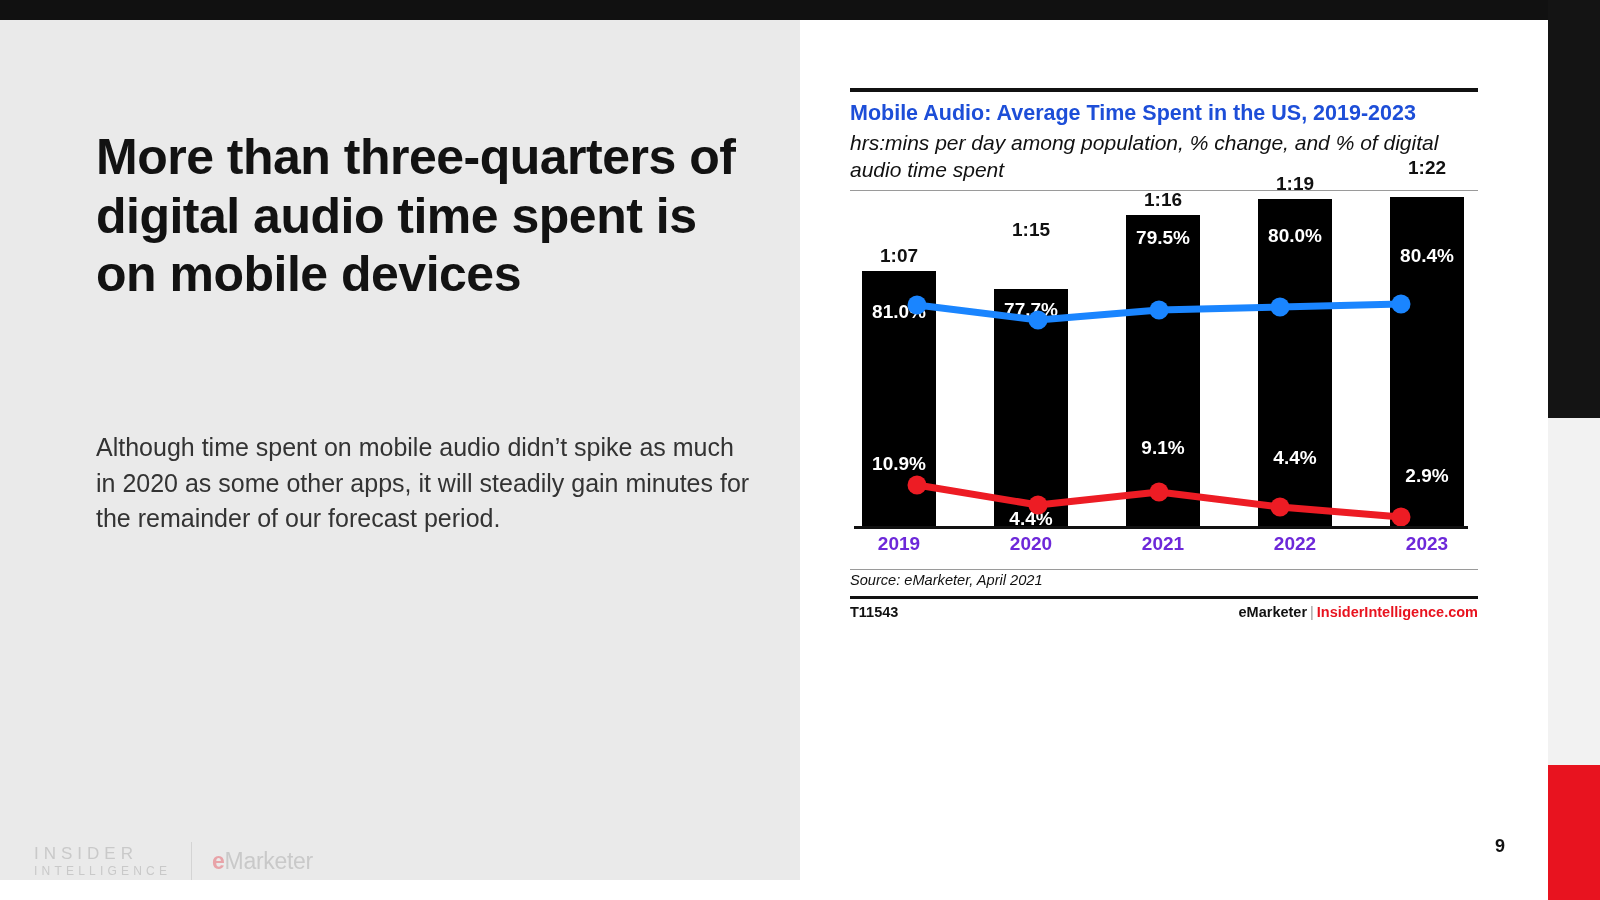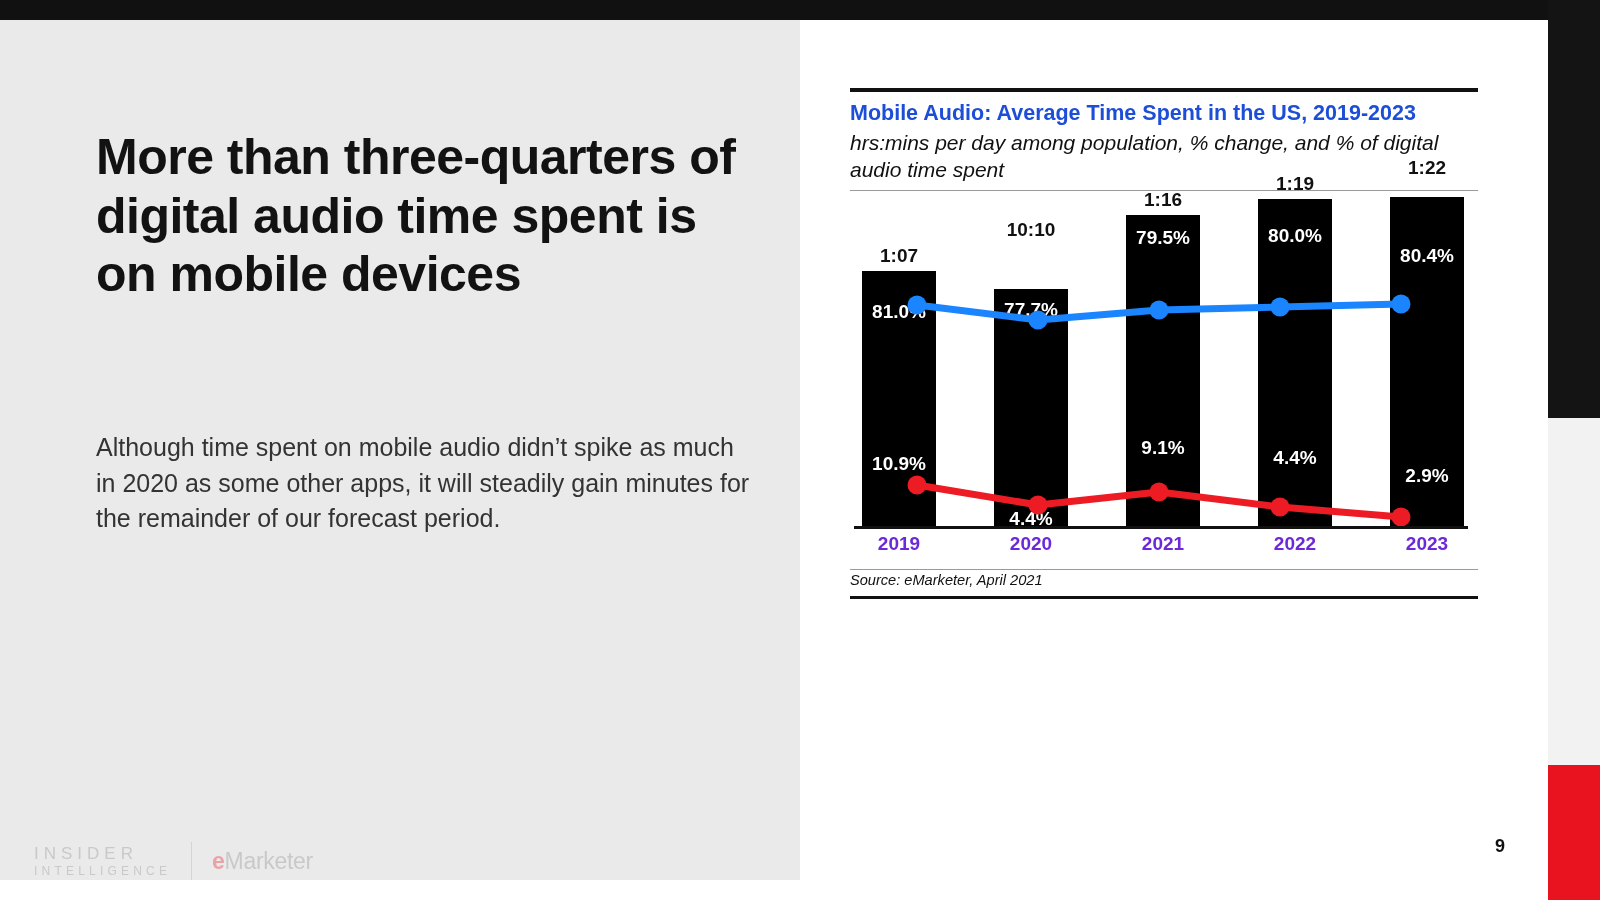--- a/index.html
+++ b/index.html
@@ -171,21 +171,21 @@
 
       <div class="bar-col">
         <div class="bar-toplabel" style="bottom:262px;">1:07</div>
         <div class="bar-rect" style="height:258px;">
           <div class="bar-pct-blue" style="top:30px;">81.0%</div>
           <div class="bar-pct-red" style="top:182px;">10.9%</div>
         </div>
       </div>
 
       <div class="bar-col">
-        <div class="bar-toplabel" style="bottom:288px;">10:10</div>
+        <div class="bar-toplabel" style="bottom:288px;">1:15</div>
         <div class="bar-rect" style="height:240px;">
           <div class="bar-pct-blue" style="top:10px;">77.7%</div>
           <div class="bar-pct-red" style="top:219px;">4.4%</div>
         </div>
       </div>
 
       <div class="bar-col">
         <div class="bar-toplabel" style="bottom:318px;">1:16</div>
         <div class="bar-rect" style="height:314px;">
           <div class="bar-pct-blue" style="top:12px;">79.5%</div>
@@ -240,16 +240,20 @@
   </div>
 
 
   <div id="note-block">
     <div class="rule-thin"></div>
     <div id="chart-source">Source: eMarketer, April 2021</div>
   </div>
 
   <div class="rule-med" style="margin-top:5px;"></div>
 
+  <div id="chart-footer">
+    <span id="footer-code">T11543</span>
+    <span id="footer-brand"><span>eMarketer</span><span class="sep">|</span><span class="site">InsiderIntelligence.com</span></span>
+  </div>
 
 </div>
 
 <div id="page-number">9</div>
 
 </body></html>

